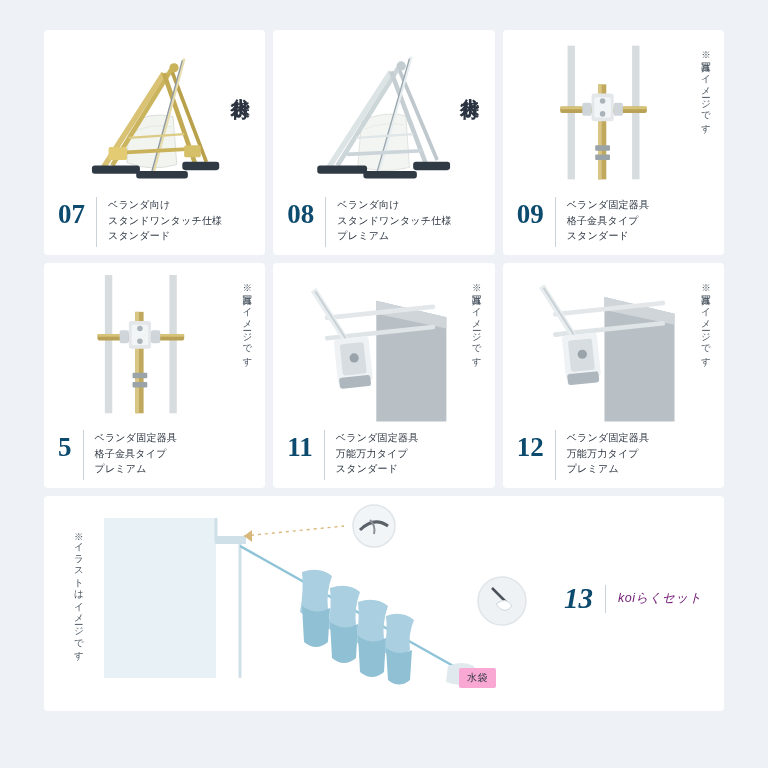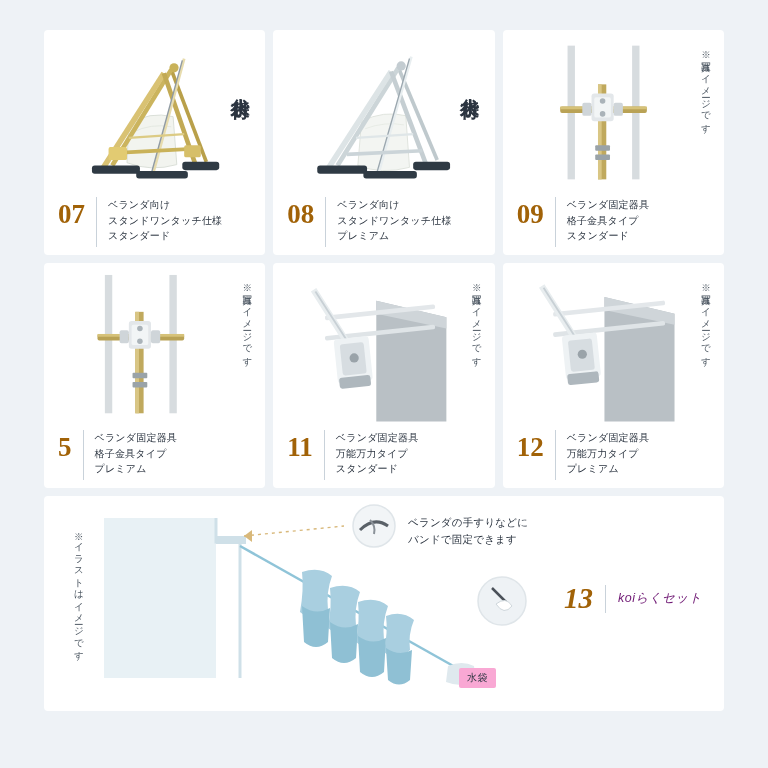--- a/index.html
+++ b/index.html
@@ -42,21 +42,21 @@
     display: flex;
     align-items: flex-start;
     padding: 0 14px;
     height: 58px;
     box-sizing: border-box;
   }
   .num {
     font-family: "Liberation Serif", serif;
     font-size: 27px;
     font-weight: bold;
-    color: #a16207;
+    color: #0c4a6e;
     line-height: 1;
     padding-top: 6px;
     padding-right: 11px;
     letter-spacing: 0px;
   }
   .divider {
     width: 1px;
     background: #c9d2da;
     align-self: stretch;
     margin: 2px 11px 6px 0;
@@ -369,24 +369,20 @@
       <path d="M316 34 q14 -14 28 -4" stroke="#5a6168" stroke-width="3" fill="none"></path>
       <path d="M326 24 q6 6 4 14" stroke="#8b9299" stroke-width="2" fill="none"></path>
 
       <circle cx="458" cy="105" r="24" fill="#eef2f5" stroke="#dfe5e9" stroke-width="1.5"></circle>
       <path d="M448 92 L462 106" stroke="#4b5159" stroke-width="2.5" fill="none"></path>
       <path d="M452 108 q10 -8 16 2 q-8 10 -16 -2 z" fill="#ffffff" stroke="#cfd7dc" stroke-width="1"></path>
     </svg>
 
     <div class="vnote" style="left:28px; top:30px;">※イラストはイメージです</div>
 
-    <div class="bubble-label" style="left:364px; top:18px;">
-      <div>ベランダの手すりなどに</div>
-      <div>バンドで固定できます</div>
-    </div>
 
     <div class="tag-mizubukuro" style="left:415px; top:172px;">水袋</div>
 
     <div class="wide-caption" style="left:520px; top:88px;font-style:italic;">
       <div class="num">13</div>
       <div class="divider" style="margin-left:12px;"></div>
       <div class="label">koiらくセット</div>
     </div>
   </div>
 

